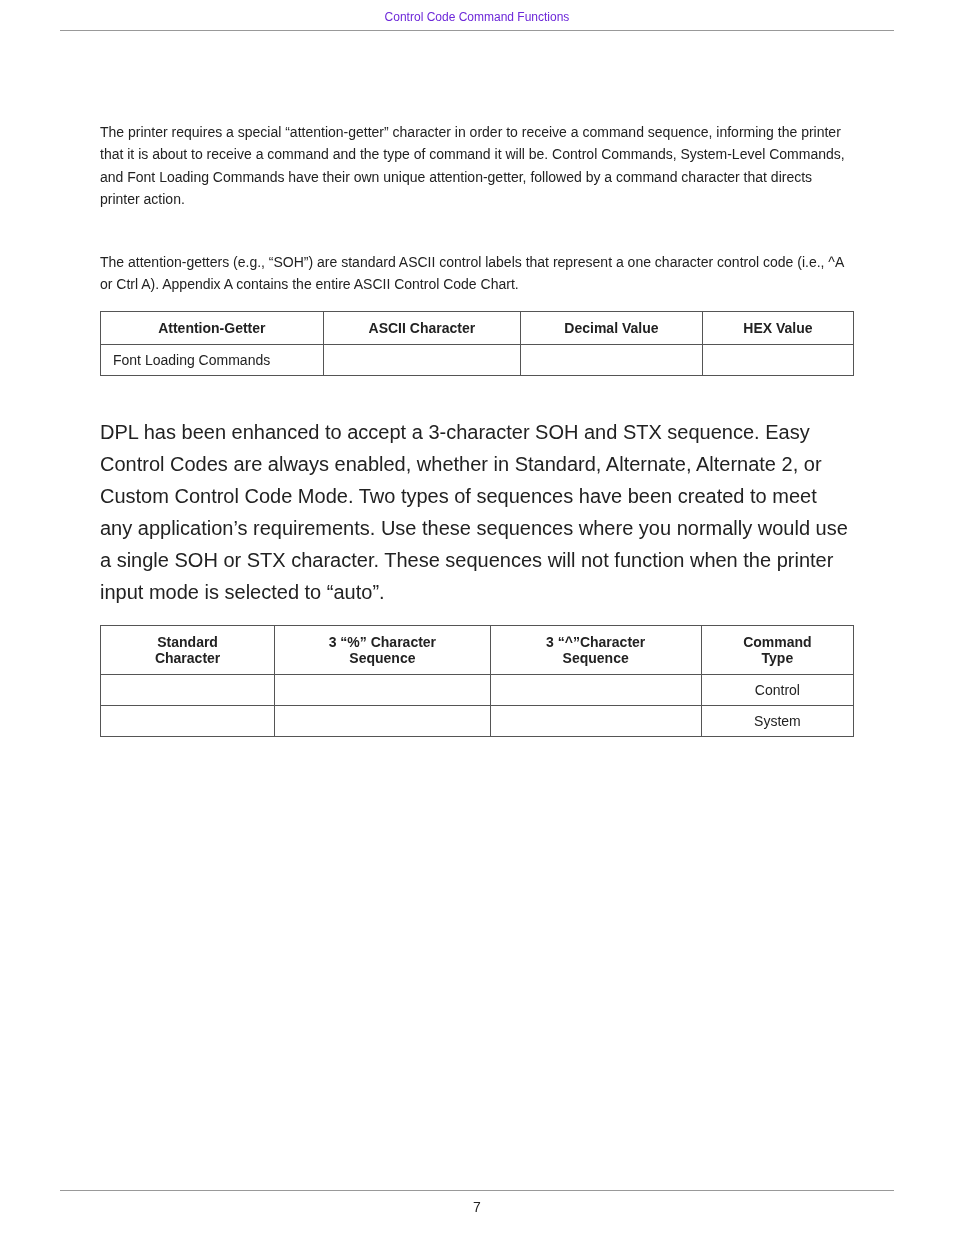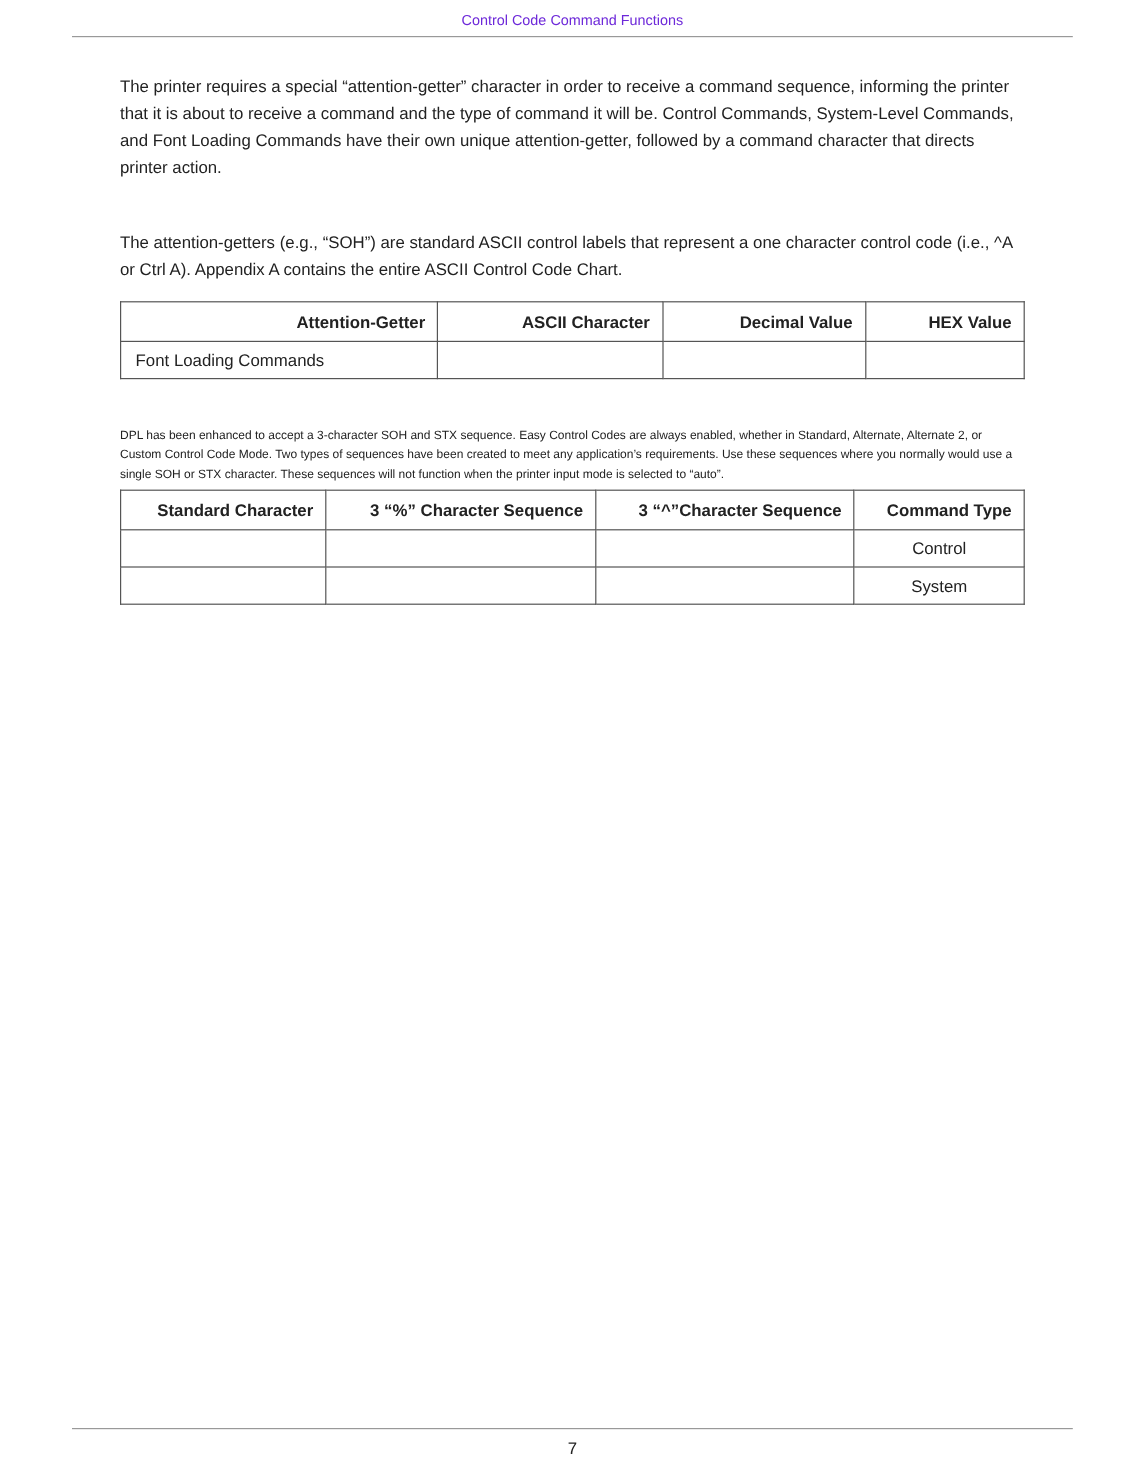--- a/index.html
+++ b/index.html
@@ -35,20 +35,21 @@
     .page-header-text {
       font-size: 12px;
       color: #6d28d9;
     }
 
     .page-content {
       padding: 30px 100px 60px 100px;
     }
 
     .intro-paragraph {
+      margin-top: 60px;
       margin-bottom: 10px;
       line-height: 1.6;
       font-size: 14px;
     }
 
     .section-gap {
       margin-top: 40px;
     }
 
     .attention-paragraph {
@@ -61,42 +62,42 @@
     table {
       width: 100%;
       border-collapse: collapse;
       margin-bottom: 30px;
       font-size: 14px;
     }
 
     table th {
       background: #fff;
       font-weight: bold;
-      text-align: right;
-      padding: 8px 10px;
+      text-align: center;
+      padding: 8px 26px;
       border: 1px solid #555;
     }
 
     table td {
       text-align: center;
       padding: 7px 10px;
       border: 1px solid #555;
       background: #fff;
     }
 
     table td.left-align {
       text-align: left;
       padding-left: 12px;
     }
 
     .easy-control-paragraph {
       margin-top: 40px;
-      margin-bottom: 4px;
+      margin-bottom: 17px;
       line-height: 1.6;
-      font-size: 10px;
+      font-size: 20px;
     }
 
     .page-footer {
       position: absolute;
       bottom: 20px;
       left: 0;
       right: 0;
       border-top: 1px solid #999;
       margin: 0 60px;
       text-align: center;

